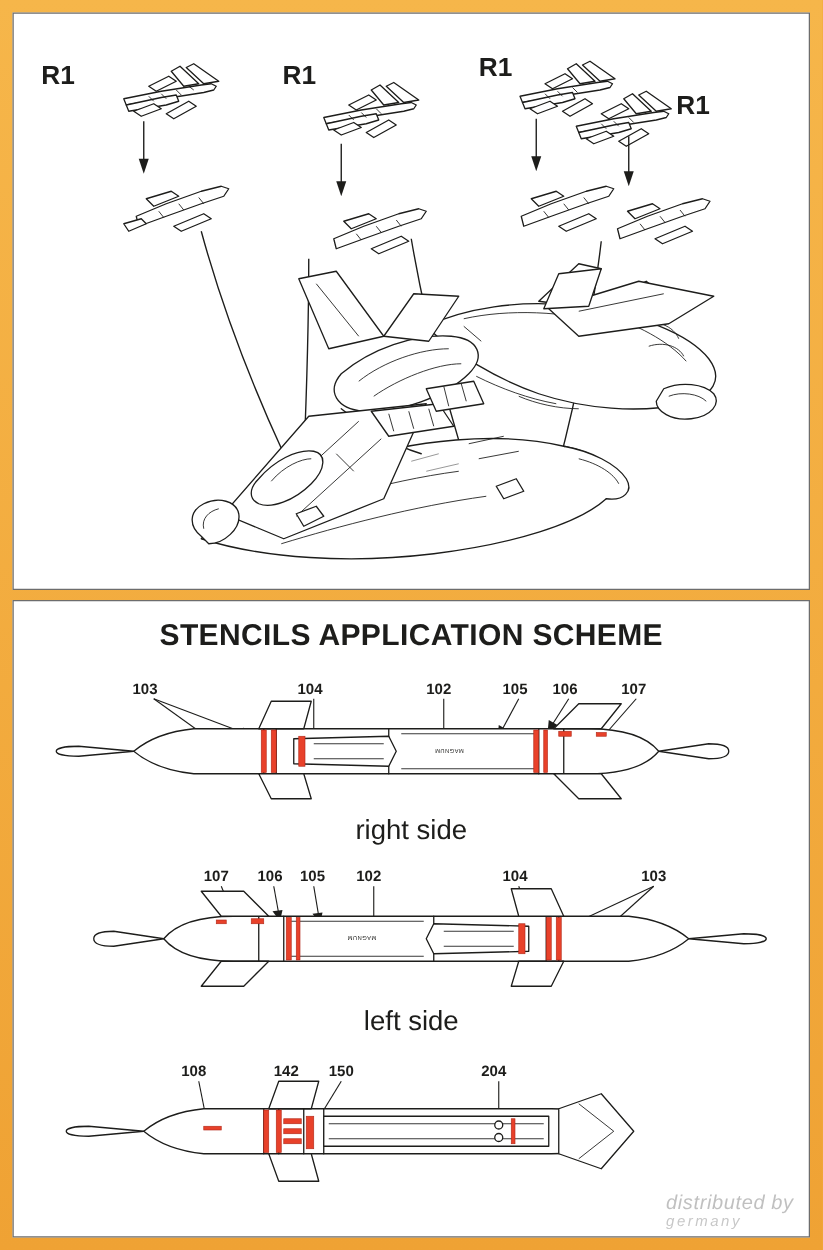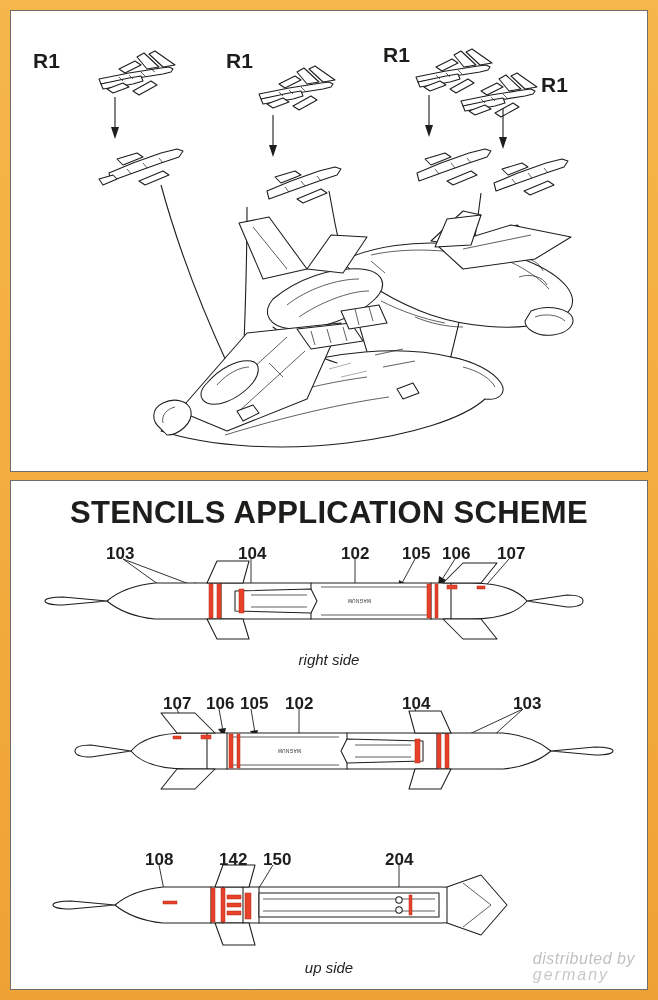--- a/index.html
+++ b/index.html
@@ -39,37 +39,36 @@
     font-weight:bold;
     font-size:21px;
     color:#1d1d1b;
     font-family:"Liberation Sans", sans-serif;
     letter-spacing:0px;
   }
   .scheme-title{
     position:absolute;
     left:0;right:0;top:14px;
     text-align:center;
-    font-size:31px;
+    font-size:24px;
     font-weight:bold;
     color:#1d1d1b;
     letter-spacing:0.3px;
   }
   .side-caption{
     position:absolute;
     text-align:center;
-    font-size:15px;
+    font-size:22px;
     color:#1d1d1b;
     width:100%;
     left:0;
-    font-style:italic;
   }
   .num{
     position:absolute;
-    font-size:17px;
+    font-size:12px;
     font-weight:bold;
     color:#1d1d1b;
   }
   .watermark{
     position:absolute;
     right:12px;bottom:6px;
     text-align:left;
     line-height:1;
     opacity:.55;
     pointer-events:none;
@@ -81,21 +80,21 @@
     letter-spacing:.5px;
   }
   .wm-mid{
     font-size:31px;
     font-weight:bold;
     font-style:italic;
     color:#9a9a9a;
     letter-spacing:-1px;
   }
   .wm-bot{
-    font-size:16px;
+    font-size:12px;
     color:#9a9a9a;
     letter-spacing:2px;
     font-style:italic;
   }
   .stencil-text{
     font-size:4.6px;
     fill:#1d1d1b;
     font-family:"Liberation Sans", sans-serif;
     letter-spacing:0.4px;
   }
@@ -372,20 +371,21 @@
       <text class="stencil-text" x="262" y="64" transform="rotate(180 276 62)">MAGNUM</text>
     </svg>
 
     <div class="num" style="left:152px;top:213px;">107</div>
     <div class="num" style="left:195px;top:213px;">106</div>
     <div class="num" style="left:229px;top:213px;">105</div>
     <div class="num" style="left:274px;top:213px;">102</div>
     <div class="num" style="left:391px;top:213px;">104</div>
     <div class="num" style="left:502px;top:213px;">103</div>
 
+    <div class="side-caption" style="top:323px;">left side</div>
 
     <svg width="636" height="125" viewBox="0 0 636 125" style="position:absolute;left:0;top:362px;">
 
       <path class="leader" d="M148,22 L154,52"></path>
       <polygon points="155,58 149,50 157,48" fill="#1d1d1b"></polygon>
       <path class="leader" d="M222,22 L222,48"></path>
       <polygon points="222,54 218,44 226,44" fill="#1d1d1b"></polygon>
       <path class="leader" d="M262,22 L240,58"></path>
       <polygon points="237,64 238,53 245,57" fill="#1d1d1b"></polygon>
       <path class="leader" d="M388,22 L388,48"></path>
@@ -415,21 +415,20 @@
 
       <circle class="ln fillw" cx="388" cy="57" r="3.2"></circle>
       <circle class="ln fillw" cx="388" cy="67" r="3.2"></circle>
     </svg>
 
     <div class="num" style="left:134px;top:369px;text-align:right;">108</div>
     <div class="num" style="left:208px;top:369px;">142</div>
     <div class="num" style="left:252px;top:369px;">150</div>
     <div class="num" style="left:374px;top:369px;">204</div>
 
-    <div class="side-caption" style="top:478px;">up side</div>
 
     <div class="watermark">
       <div class="wm-top">distributed by</div>
       <div class="wm-bot">germany</div>
     </div>
   </div>
 
 </div>
 
 </body></html>

